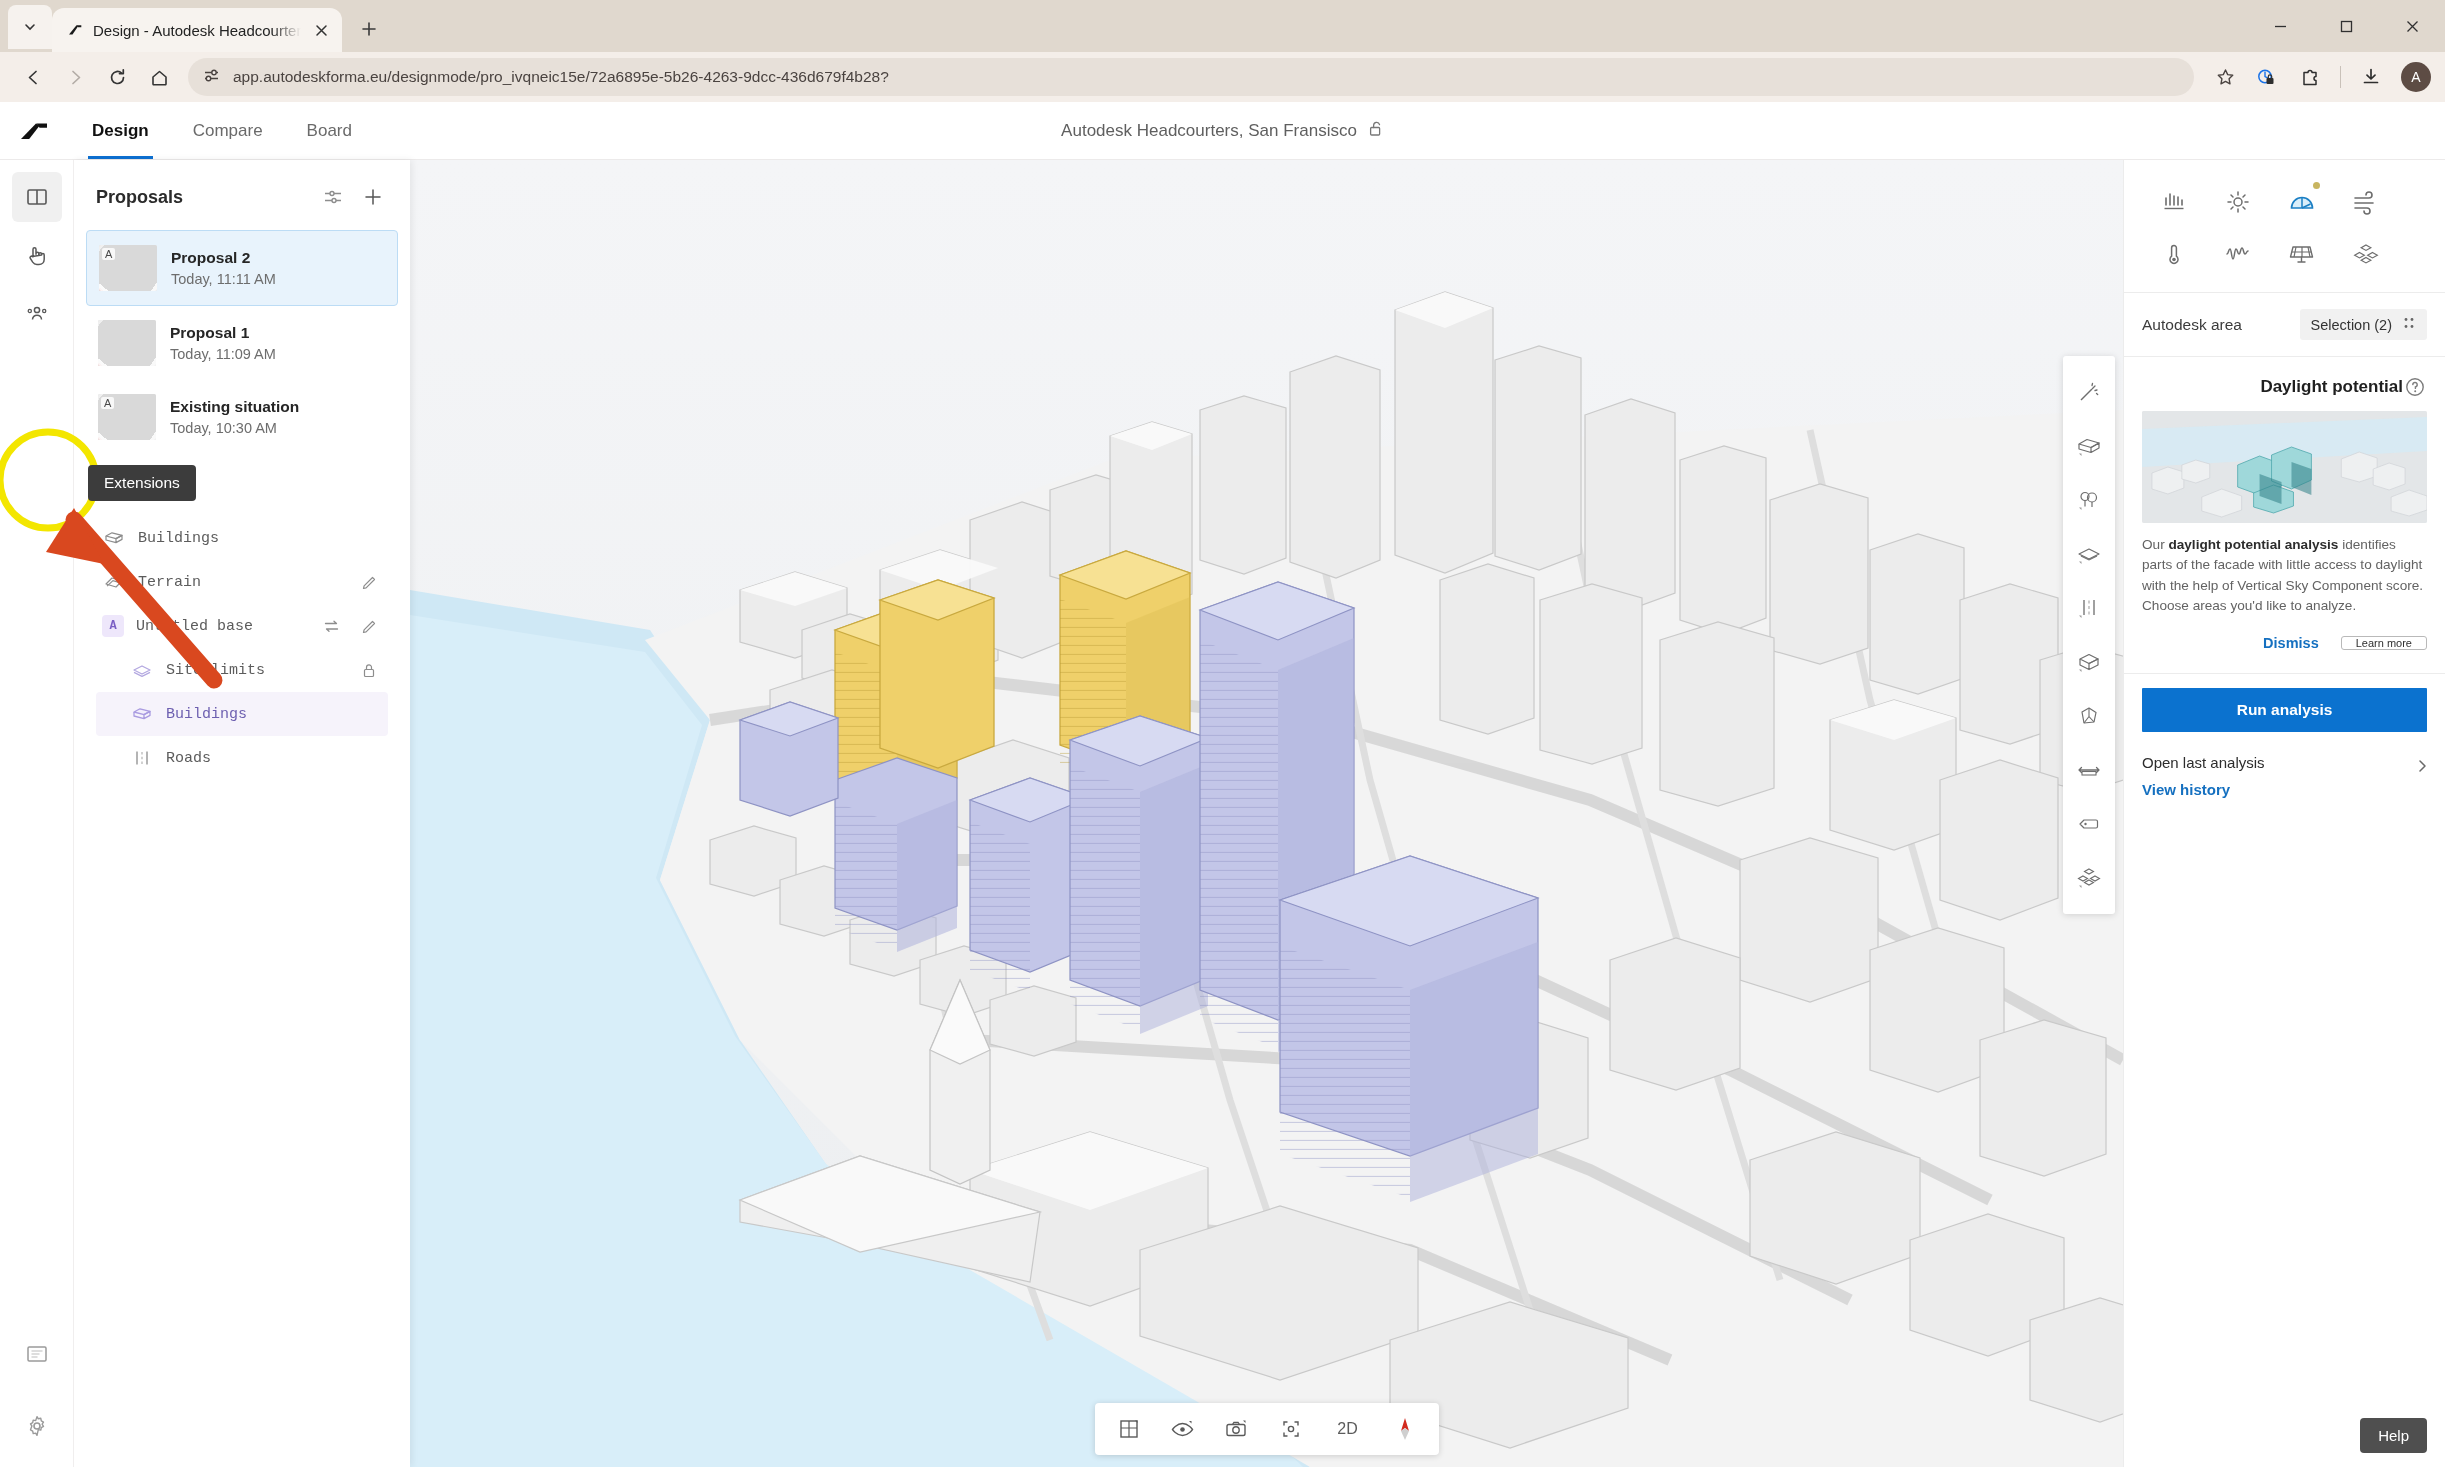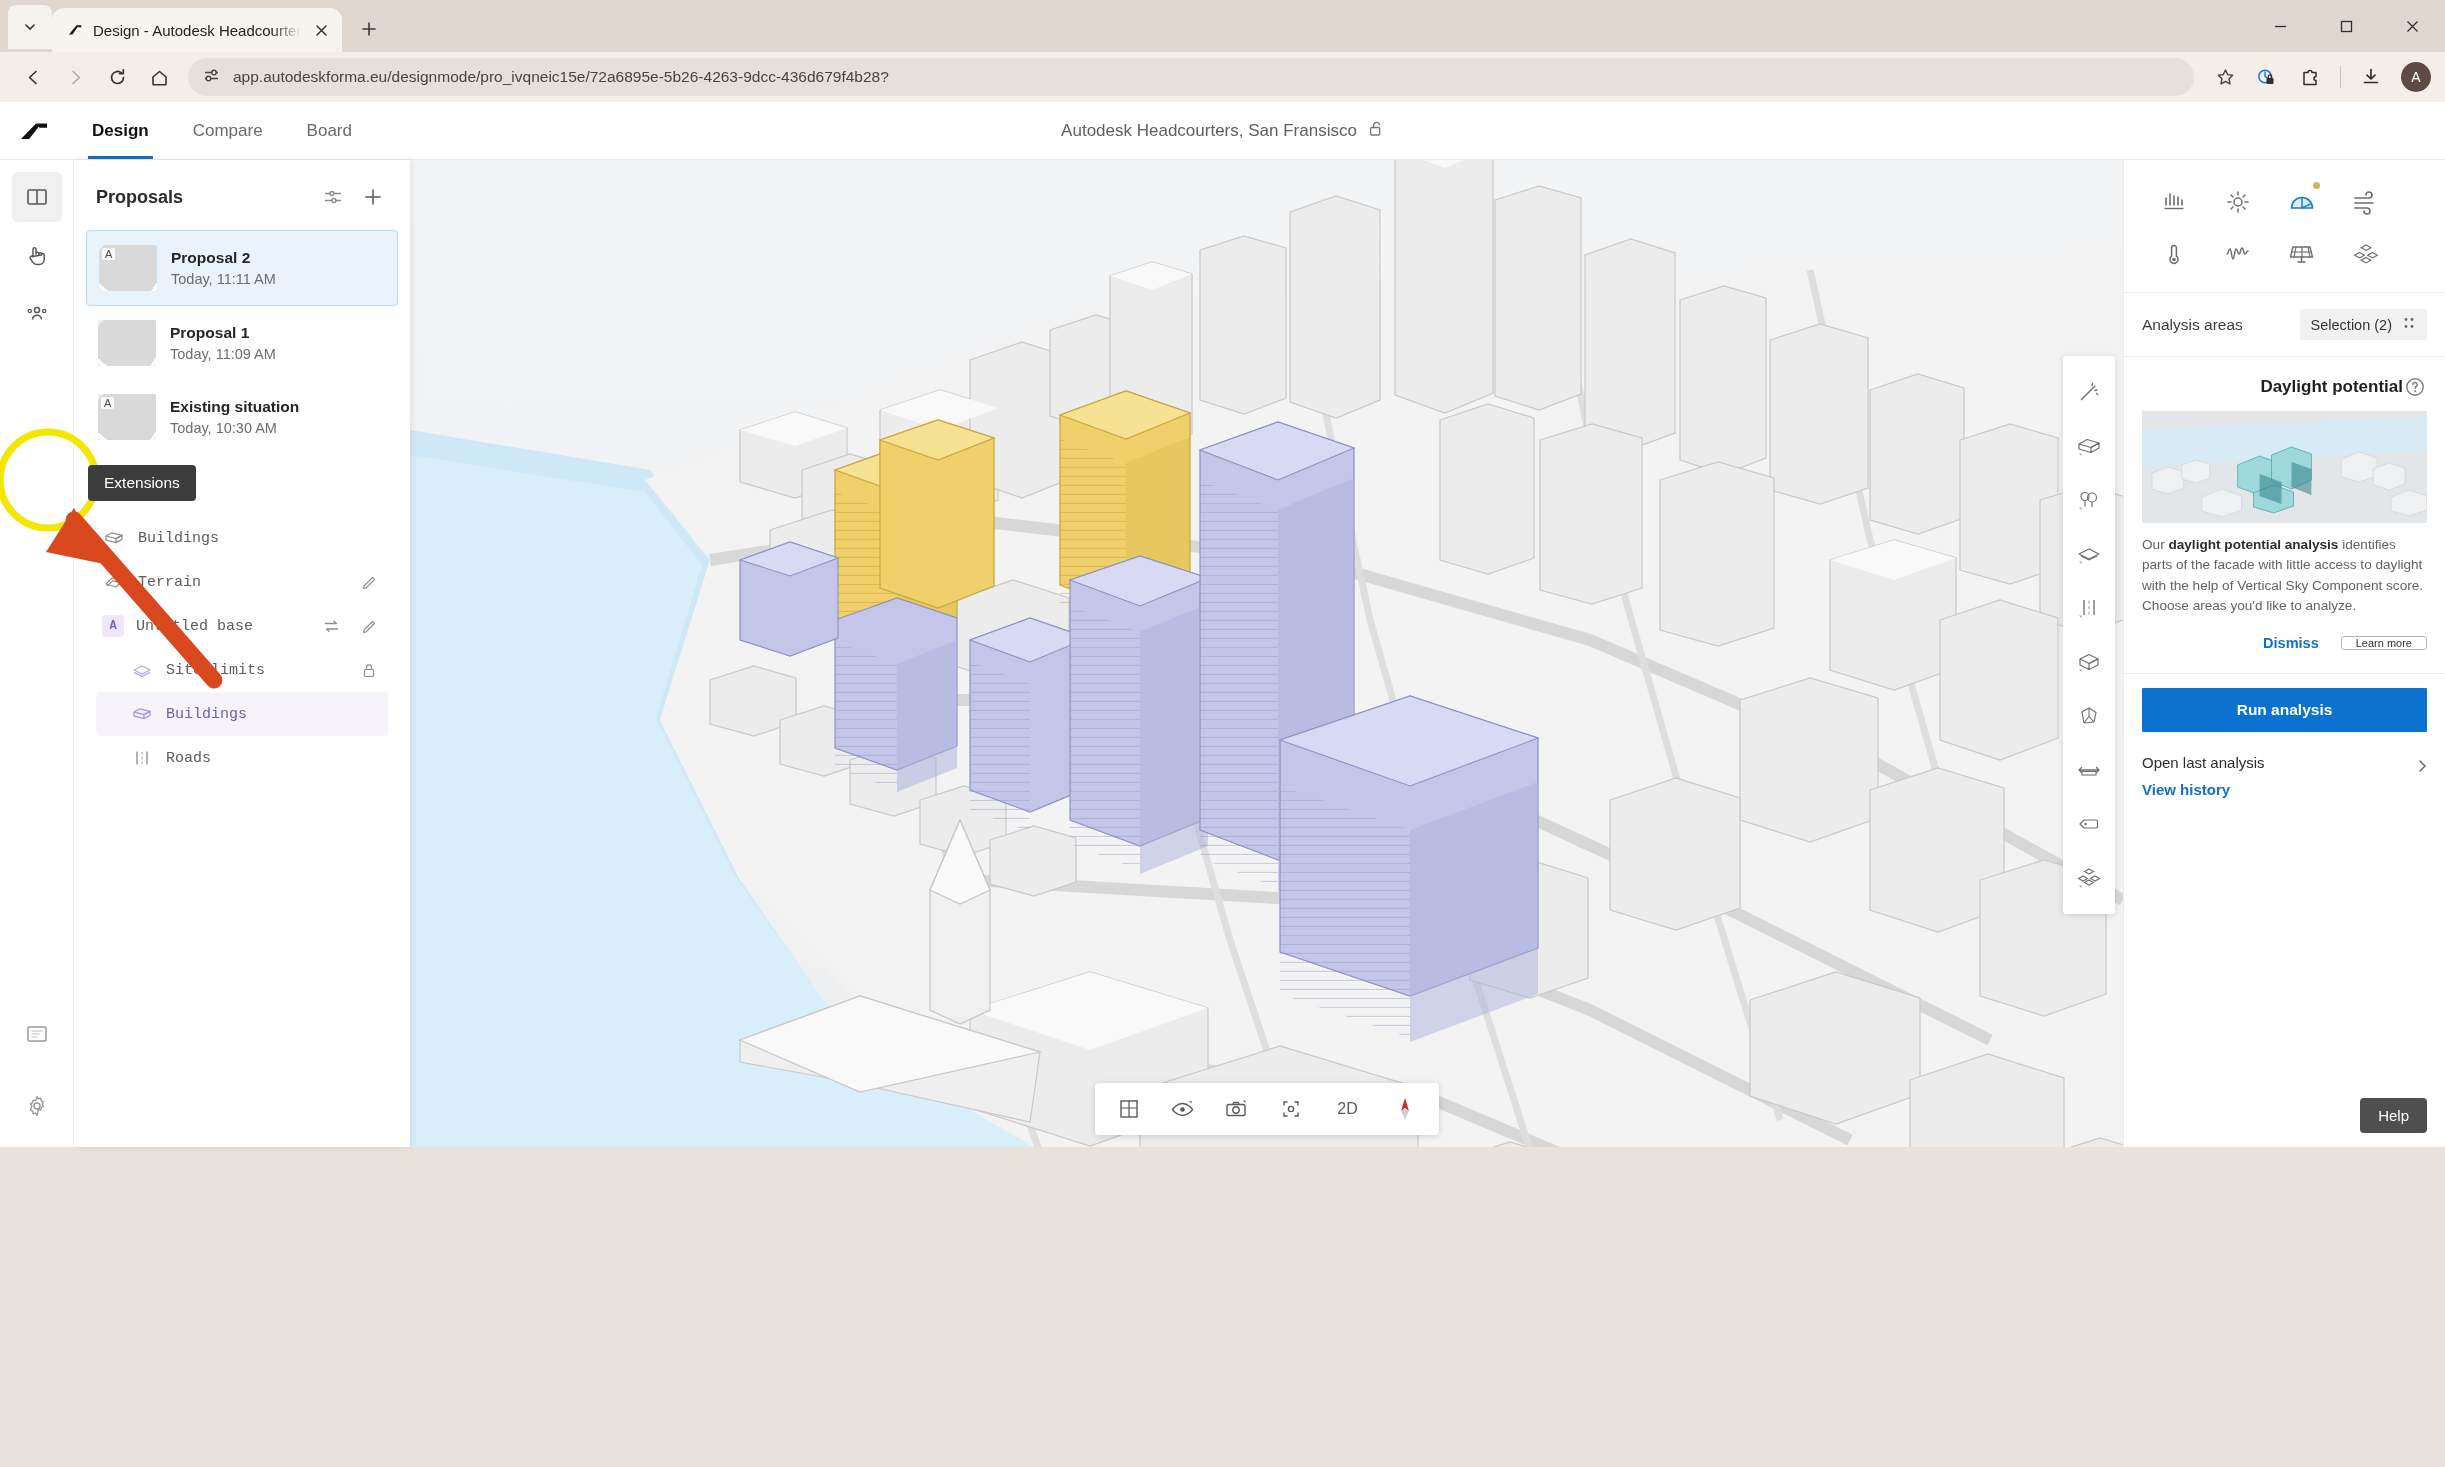--- a/index.html
+++ b/index.html
@@ -52,21 +52,21 @@
   .omni-url { font-size: 15.5px; color:#4a4340; white-space:nowrap; overflow:hidden; }
   .omni-star { width: 34px; height: 34px; display:flex; align-items:center;justify-content:center; color:#4a4340; }
   .tb-icon { width: 40px; height:40px; display:flex;align-items:center;justify-content:center; color:#2e2e2e; flex:none;}
   .tb-divider { width:1px; height:22px; background:#c9c1b9; margin: 0 6px; }
   .avatar {
     width: 30px; height:30px; border-radius:50%; background:#5d4c44; color:#fff;
     display:flex; align-items:center;justify-content:center; font-size: 14px; margin-left: 6px; flex:none;
   }
 
   
-  .app { position: relative; width: 2445px; height: 1045px; background: #fff; }
+  .app { position: relative; width: 2445px; height: 1365px; background: #fff; }
 
   .app-header {
     height: 58px; background:#fff; display:flex; align-items:center;
     position: relative; border-bottom: 1px solid #eceaea;
   }
   .app-logo { width: 70px; display:flex; align-items:center; justify-content:center; }
   .app-tabs { display:flex; align-items:center; height:100%; gap: 0; }
   .app-tab {
     height: 100%; display:flex; align-items:center; padding: 0 22px;
     font-size: 17px; color: #6a6a6a; position: relative;
@@ -861,21 +861,21 @@
               <path d="M7.5 11.5l4.8 2.7-4.8 2.7-4.8-2.7z" stroke="#6d6d6d" stroke-width="1.2" fill="none"></path>
               <path d="M20.5 11.5l4.8 2.7-4.8 2.7-4.8-2.7z" stroke="#6d6d6d" stroke-width="1.2" fill="none"></path>
               <path d="M14 16.5l4.8 2.7L14 21.9l-4.8-2.7z" stroke="#6d6d6d" stroke-width="1.2" fill="none"></path>
             </svg>
         </div>
       </div>
 
       <div class="rp-sep"></div>
 
       <div class="rp-area">
-        <span class="rp-area-label">Analysis areas</span>
+        <span class="rp-area-label">Autodesk area</span>
         <span class="rp-chip">
           <span>Selection (2)</span>
           <span>
             <svg width="14" height="14" viewBox="0 0 14 14">
                 <g fill="#666">
                   <circle cx="4" cy="3.5" r="1.4"></circle>
                   <circle cx="4" cy="10.5" r="1.4"></circle>
                   <circle cx="10" cy="3.5" r="1.4"></circle>
                   <circle cx="10" cy="10.5" r="1.4"></circle>
                 </g>

